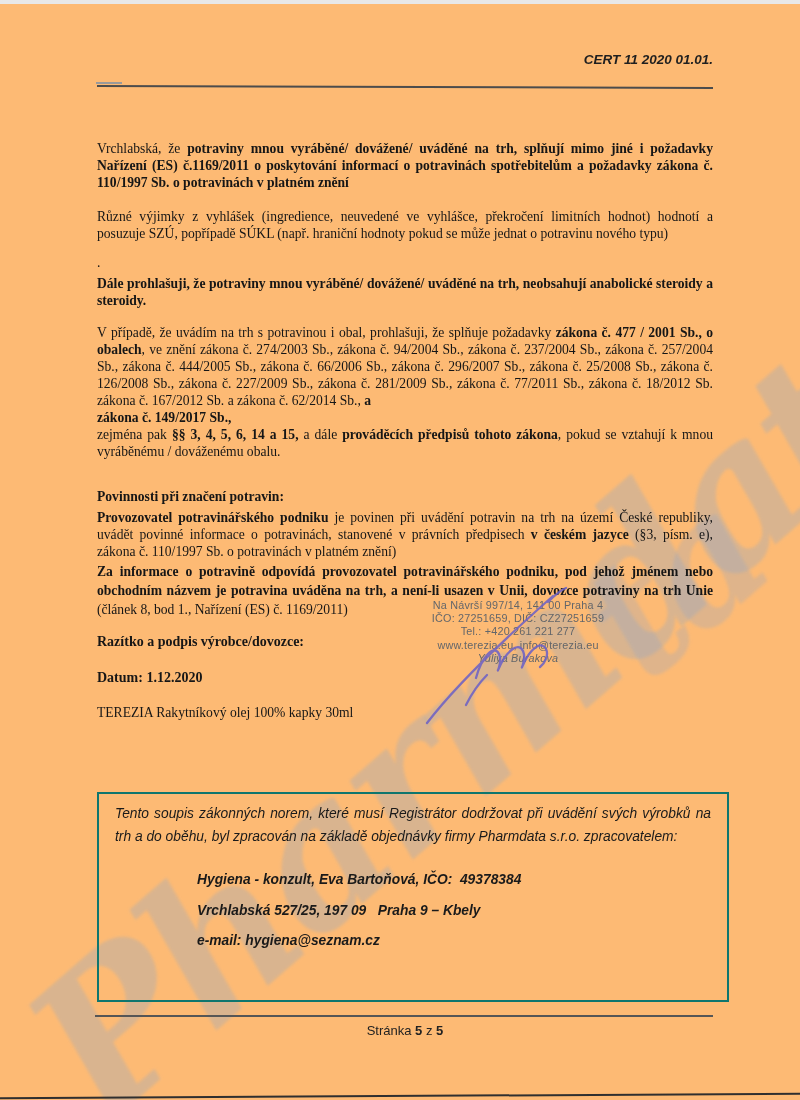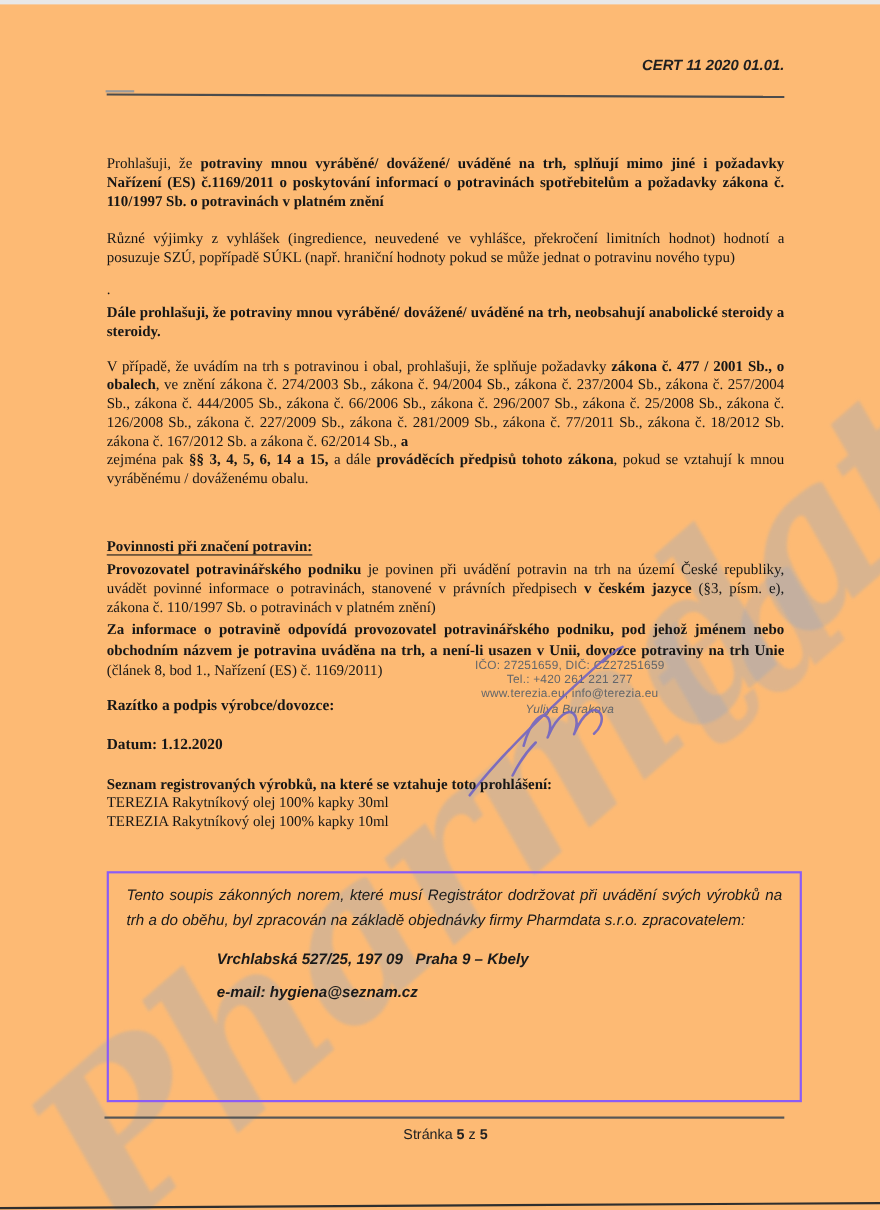--- a/index.html
+++ b/index.html
@@ -18,37 +18,37 @@
     width:616px;left:97px;
   }
   .b{font-weight:bold;}
   .cert{
     left:97px;top:48px;width:616px;text-align:right;
     font-family:"Liberation Sans", sans-serif;
     font-style:italic;font-weight:bold;font-size:13.5px;color:#1f1f1f;
   }
   .rule{background:#4c4c4c;height:2px;}
   .heading-underline{
-    font-weight:bold;text-decoration:underline;text-underline-offset:3px;
+    font-weight:bold;text-underline-offset:3px;
     font-size:13.6px;
   }
   .stamp{
     left:368px;top:595px;width:300px;text-align:center;
     font-family:"Liberation Sans", sans-serif;
     font-size:10.8px;line-height:13.2px;color:#63666a;
     letter-spacing:0.2px;
   }
   .stamp .company{font-size:12.6px;font-weight:bold;color:#54575b;letter-spacing:0.6px;line-height:15px;}
   .stamp .sig-name{font-style:italic;}
   .label-bold{font-weight:bold;font-size:14px;}
   .products{left:97px;top:700px;width:616px;font-size:13.6px;line-height:17px;}
   .products .ph{font-weight:bold;}
   .reg-box{
     left:97px;top:788px;width:632px;height:210px;
-    border:2px solid #8b5cf6;box-sizing:border-box;
+    border:2px solid #0f766e;box-sizing:border-box;
     font-family:"Liberation Sans", sans-serif;
     font-style:italic;color:#1a1a1a;
   }
   .reg-intro{
     margin:9px 16px 0 16px;font-size:13.8px;line-height:22.5px;text-align:justify;
   }
   .reg-line{
     margin-left:98px;margin-top:15.5px;font-weight:bold;font-size:13.8px;white-space:pre-wrap;
   }
   .footer-text{
@@ -75,63 +75,64 @@
 <div class="page">
 
   <div class="abs wm wm1">Pharmdata</div>
   <div class="abs wm wm2">ta</div>
 
   <div class="abs" style="left:96px;top:78px;width:26px;height:2px;background:#9a9a9a;"></div>
 
   <div class="abs cert">CERT 11 2020 01.01.</div>
   <div class="abs rule" style="left:97px;top:82px;width:616px;transform:rotate(0.2deg);"></div>
 
-  <div class="abs serif-body" style="top:136px;"><span>Prohlašuji, že </span><span class="b">potraviny mnou vyráběné/ dovážené/ uváděné na trh, splňují mimo jiné i požadavky Nařízení (ES) č.1169/2011 o poskytování informací o potravinách spotřebitelům a požadavky zákona č. 110/1997 Sb. o potravinách v platném znění</span></div>
+  <div class="abs serif-body" style="top:136px;"><span>Vrchlabská, že </span><span class="b">potraviny mnou vyráběné/ dovážené/ uváděné na trh, splňují mimo jiné i požadavky Nařízení (ES) č.1169/2011 o poskytování informací o potravinách spotřebitelům a požadavky zákona č. 110/1997 Sb. o potravinách v platném znění</span></div>
   <div class="abs serif-body" style="top:204px;">Různé výjimky z vyhlášek (ingredience, neuvedené ve vyhlášce, překročení limitních hodnot) hodnotí a posuzuje SZÚ, popřípadě SÚKL (např. hraniční hodnoty pokud se může jednat o potravinu nového typu)</div>
   <div class="abs serif-body" style="top:250px;">.</div>
   <div class="abs serif-body b" style="top:271px;">Dále prohlašuji, že potraviny mnou vyráběné/ dovážené/ uváděné na trh, neobsahují anabolické steroidy a steroidy.</div>
   <div class="abs serif-body" style="top:320px;">
     <div><span>V případě, že uvádím na trh s potravinou i obal, prohlašuji, že splňuje požadavky </span><span class="b">zákona č. 477 / 2001 Sb., o obalech</span><span>, ve znění zákona č. 274/2003 Sb., zákona č. 94/2004 Sb., zákona č. 237/2004 Sb., zákona č. 257/2004 Sb., zákona č. 444/2005 Sb., zákona č. 66/2006 Sb., zákona č. 296/2007 Sb., zákona č. 25/2008 Sb., zákona č. 126/2008 Sb., zákona č. 227/2009 Sb., zákona č. 281/2009 Sb., zákona č. 77/2011 Sb., zákona č. 18/2012 Sb. zákona č. 167/2012 Sb. a zákona č. 62/2014 Sb., </span><span class="b">a</span></div>
+    <div style="text-align:left;"><span class="b">zákona č. 149/2017 Sb.,</span></div>
     <div><span>zejména pak </span><span class="b">§§ 3, 4, 5, 6, 14 a 15,</span><span> a dále </span><span class="b">prováděcích předpisů tohoto zákona</span><span>, pokud se vztahují k mnou vyráběnému / dováženému obalu.</span></div>
   </div>
 
   <div class="abs heading-underline" style="left:97px;top:485px;">Povinnosti při značení potravin:</div>
 
   <div class="abs serif-body" style="top:505px;">
     <div><span class="b">Provozovatel potravinářského podniku</span><span> je povinen při uvádění potravin na trh na území České republiky, uvádět povinné informace o potravinách, stanovené v právních předpisech </span><span class="b">v českém jazyce</span><span> (§3, písm. e), zákona č. 110/1997 Sb. o potravinách v platném znění)</span></div>
     <div style="line-height:19px;margin-top:2px;"><span class="b">Za informace o potravině odpovídá provozovatel potravinářského podniku, pod jehož jménem nebo obchodním názvem je potravina uváděna na trh, a není-li usazen v Unii, dovozce potraviny na trh Unie</span><span> (článek 8, bod 1., Nařízení (ES) č. 1169/2011)</span></div>
   </div>
 
   <div class="abs stamp">
+    <div>Na Návrší 997/14, 141 00 Praha 4</div>
     <div>IČO: 27251659, DIČ: CZ27251659</div>
     <div>Tel.: +420 261 221 277</div>
     <div>www.terezia.eu, info@terezia.eu</div>
     <div class="sig-name">Yuliya Burakova</div>
   </div>
 
   <svg class="abs sig" width="800" height="1100" viewBox="0 0 800 1100">
     <g fill="none" stroke="#6f63c4" stroke-width="2.3" stroke-linecap="round" opacity="0.88">
       <path d="M 427 719 C 460 676 510 630 553 592"></path>
       <path d="M 548 598 C 556 590 561 586 566 584"></path>
       <path d="M 476 674 C 482 652 494 640 499 650 C 503 659 495 672 499 664 C 506 648 518 637 523 647 C 527 656 519 669 523 661 C 530 645 541 636 546 645 C 549 651 545 659 540 663"></path>
       <path d="M 466 701 C 472 689 479 679 487 671"></path>
     </g>
   </svg>
 
   <div class="abs label-bold" style="left:97px;top:630px;">Razítko a podpis výrobce/dovozce:</div>
   <div class="abs label-bold" style="left:97px;top:666px;">Datum: 1.12.2020</div>
 
   <div class="abs products">
-    <div class="ph">Seznam registrovaných výrobků, na které se vztahuje toto prohlášení:</div>
     <div>TEREZIA Rakytníkový olej 100% kapky 30ml</div>
-    <div>TEREZIA Rakytníkový olej 100% kapky 10ml</div>
   </div>
 
   <div class="abs reg-box">
     <div class="reg-intro">Tento soupis zákonných norem, které musí Registrátor dodržovat při uvádění svých výrobků na trh a do oběhu, byl zpracován na základě objednávky firmy Pharmdata s.r.o. zpracovatelem:</div>
+    <div class="reg-line" style="margin-top:24px;">Hygiena - konzult, Eva Bartoňová, IČO:  49378384</div>
     <div class="reg-line">Vrchlabská 527/25, 197 09   Praha 9 – Kbely</div>
     <div class="reg-line">e-mail: hygiena@seznam.cz</div>
   </div>
 
   <div class="abs rule" style="left:95px;top:1011px;width:618px;height:1.6px;background:#565656;"></div>
   <div class="abs footer-text"><span>Stránka </span><span class="b">5</span><span> z </span><span class="b">5</span></div>
 
   <div class="abs" style="left:-5px;top:1091px;width:810px;height:2.4px;background:#2f2f2f;transform:rotate(-0.33deg);"></div>
 
 </div>

